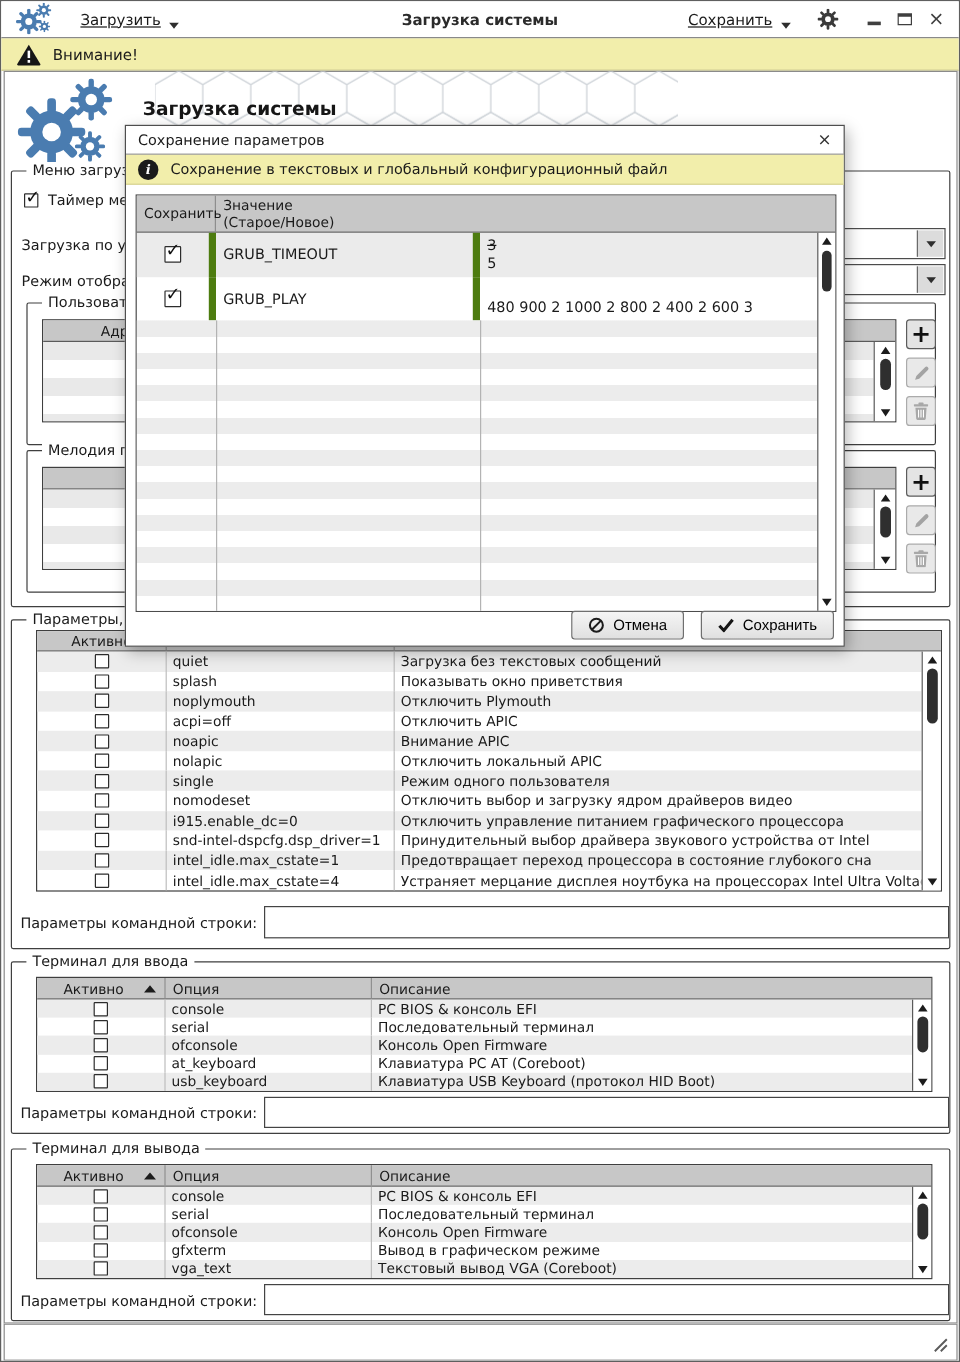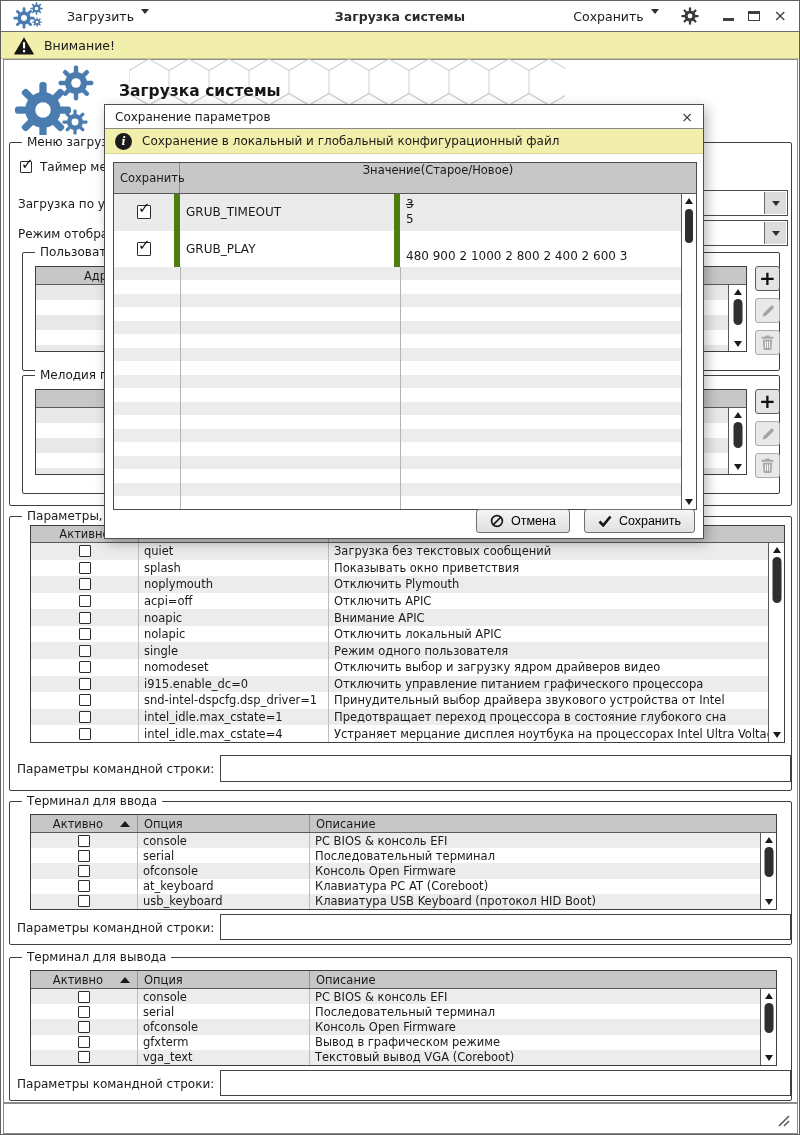--- a/index.html
+++ b/index.html
@@ -4,21 +4,21 @@
 <style>
   html,body{margin:0;padding:0;background:#d7d7d7;}
   *,*::before,*::after{box-sizing:border-box;}
   .window{position:relative;width:800px;height:1135px;background:#fff;border:1px solid #5f5f5f;
     font-family:"DejaVu Sans","Liberation Sans",sans-serif;font-size:12px;color:#1a1a1a;overflow:hidden;}
 
   
   .topbar{position:absolute;left:0;top:0;width:100%;height:31px;background:#fff;border-bottom:1px solid #6d6d6d;
     display:flex;align-items:center;padding:0 12px;}
   .logo-cluster{position:relative;width:36px;height:28px;color:#4a7cb0;flex:0 0 auto;}
-  .menu-btn{display:flex;align-items:flex-start;gap:7px;font-size:12.5px;margin-left:18px;cursor:default;}
+  .menu-btn{display:flex;align-items:flex-end;gap:7px;font-size:12.5px;margin-left:18px;cursor:default;text-decoration:underline;}
   .caret{width:0;height:0;border-left:4.5px solid transparent;border-right:4.5px solid transparent;border-top:5.5px solid #2e2e2e;}
   .tb-title{position:absolute;left:50%;transform:translateX(-50%);font-size:12.5px;font-weight:600;color:#2b2b2b;}
   .tb-right{margin-left:auto;display:flex;align-items:center;}
   .settings-gear{color:#3a3a3a;margin-left:22px;}
   .win-controls{display:flex;align-items:center;gap:14px;margin-left:24px;}
   .min-glyph{width:11px;height:3px;background:#3f3f3f;margin-top:6px;}
   .max-glyph{width:12px;height:10px;border:1.5px solid #3f3f3f;border-top:3.5px solid #3f3f3f;}
   .close-glyph{font-size:16px;line-height:1;color:#3f3f3f;font-weight:400;}
 
   
@@ -85,21 +85,21 @@
   .dlg-titlebar{position:absolute;left:0;top:0;width:100%;height:24px;border-bottom:1px solid #8a8a8a;
     display:flex;align-items:center;padding:0 10px;font-size:12px;}
   .dlg-close{margin-left:auto;font-size:14px;color:#333;line-height:1;}
   .dlg-infobar{position:absolute;left:0;top:24px;width:100%;height:25px;background:#f2eeab;border-bottom:1px solid #d6d194;
     display:flex;align-items:center;padding:0 10px;gap:10px;font-size:12px;}
   .info-icon{width:17px;height:17px;border-radius:50%;background:#1b1b1b;color:#fff;display:flex;align-items:center;
     justify-content:center;font-size:11px;font-weight:700;font-family:"DejaVu Serif","Liberation Serif",serif;font-style:italic;flex:0 0 auto;}
   .dlg-table{position:absolute;left:8px;top:57px;width:584px;height:348px;border:1px solid #4c4c4c;background:#fff;}
   .dlg-thead{display:flex;height:31px;background:#c7c7c7;border-bottom:1px solid #5a5a5a;}
   .dlg-th{display:flex;align-items:center;border-right:1px solid #8e8e8e;padding:0 6px;font-size:11.5px;}
-  .dlg-th.vals{align-items:flex-start;justify-content:center;line-height:14px;}
+  .dlg-th.vals{flex-direction:column;align-items:flex-start;justify-content:center;line-height:14px;}
   .dlg-body{position:absolute;left:0;top:31px;right:15px;bottom:0;display:flex;flex-direction:column;}
   .drow{display:flex;height:36.5px;flex:0 0 auto;}
   .drow:nth-of-type(odd){background:#ebebeb;}
   .dtd{display:flex;align-items:center;border-right:6px solid #4d7c0f;padding:0 6px;font-size:12px;overflow:hidden;}
   .dtd:last-child{border-right:none;}
   .valcell{flex-direction:column;align-items:flex-start;justify-content:center;line-height:15px;}
   .oldv{text-decoration:line-through;min-height:15px;}
   .dlg-empty{flex:1;position:relative;background:repeating-linear-gradient(to bottom,#ececec 0 13.5px,#ffffff 13.5px 27px);}
   .dlg-empty .vline{position:absolute;top:0;bottom:0;width:1px;background:#b3b3b3;}
   .dlg-scroll{position:absolute;right:0;top:31px;bottom:0;width:15px;border-left:1px solid #5a5a5a;background:#fff;}
@@ -552,21 +552,21 @@
     </svg>
   </div>
 
   <div class="dialog">
     <div class="dlg-titlebar">
       <span>Сохранение параметров</span>
       <span class="dlg-close">×</span>
     </div>
     <div class="dlg-infobar">
       <span class="info-icon">i</span>
-      <span>Сохранение в локальный и глобальный конфигурационный файл</span>
+      <span>Сохранение в текстовых и глобальный конфигурационный файл</span>
     </div>
 
     <div class="dlg-table">
       <div class="dlg-thead">
         <div class="dlg-th" style="width:66px">
             <span>Сохранить</span>
           </div>
         <div class="dlg-th vals" style="flex:1;border-right:none">
           <span>Значение</span>
           <span>(Старое/Новое)</span>

